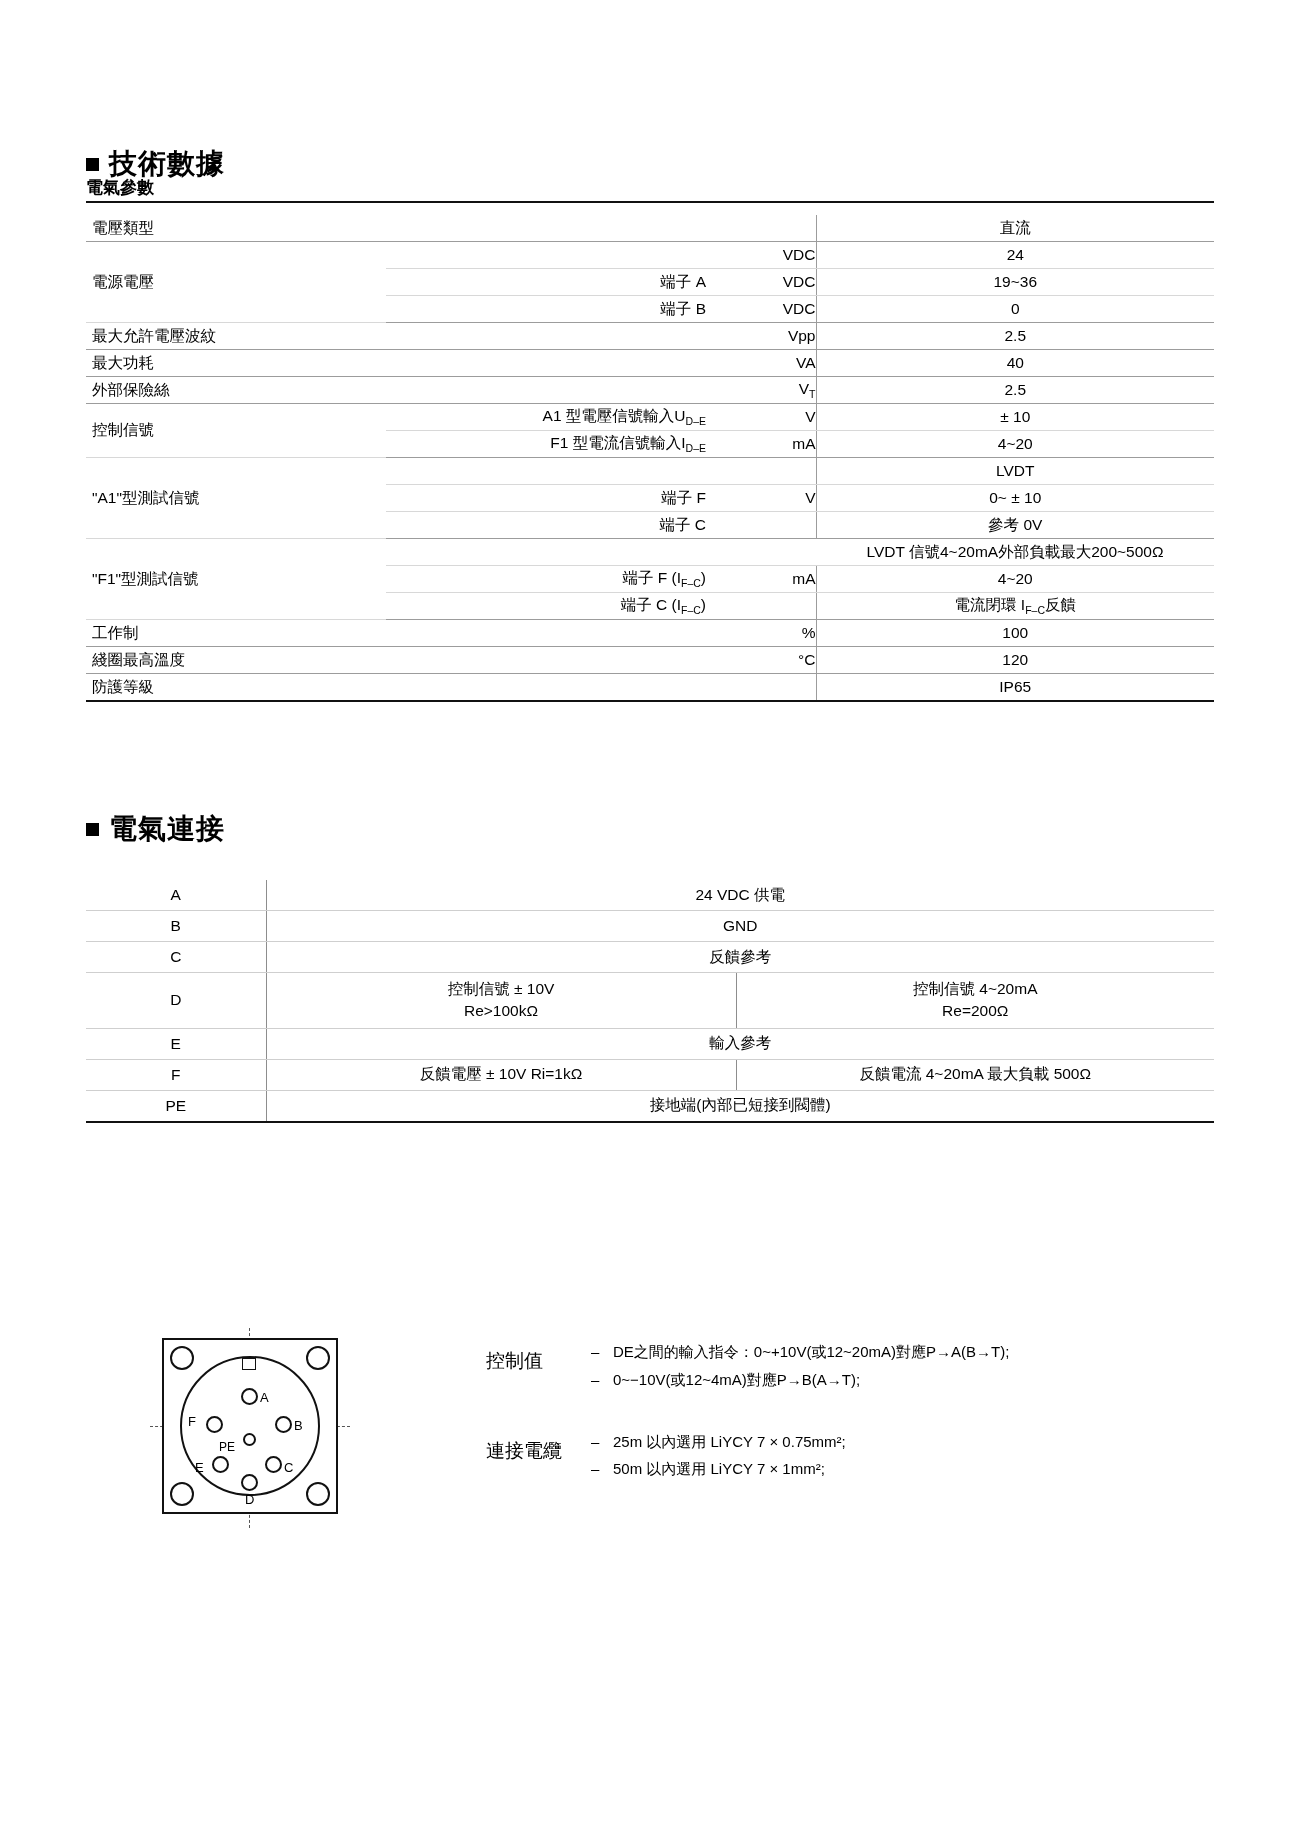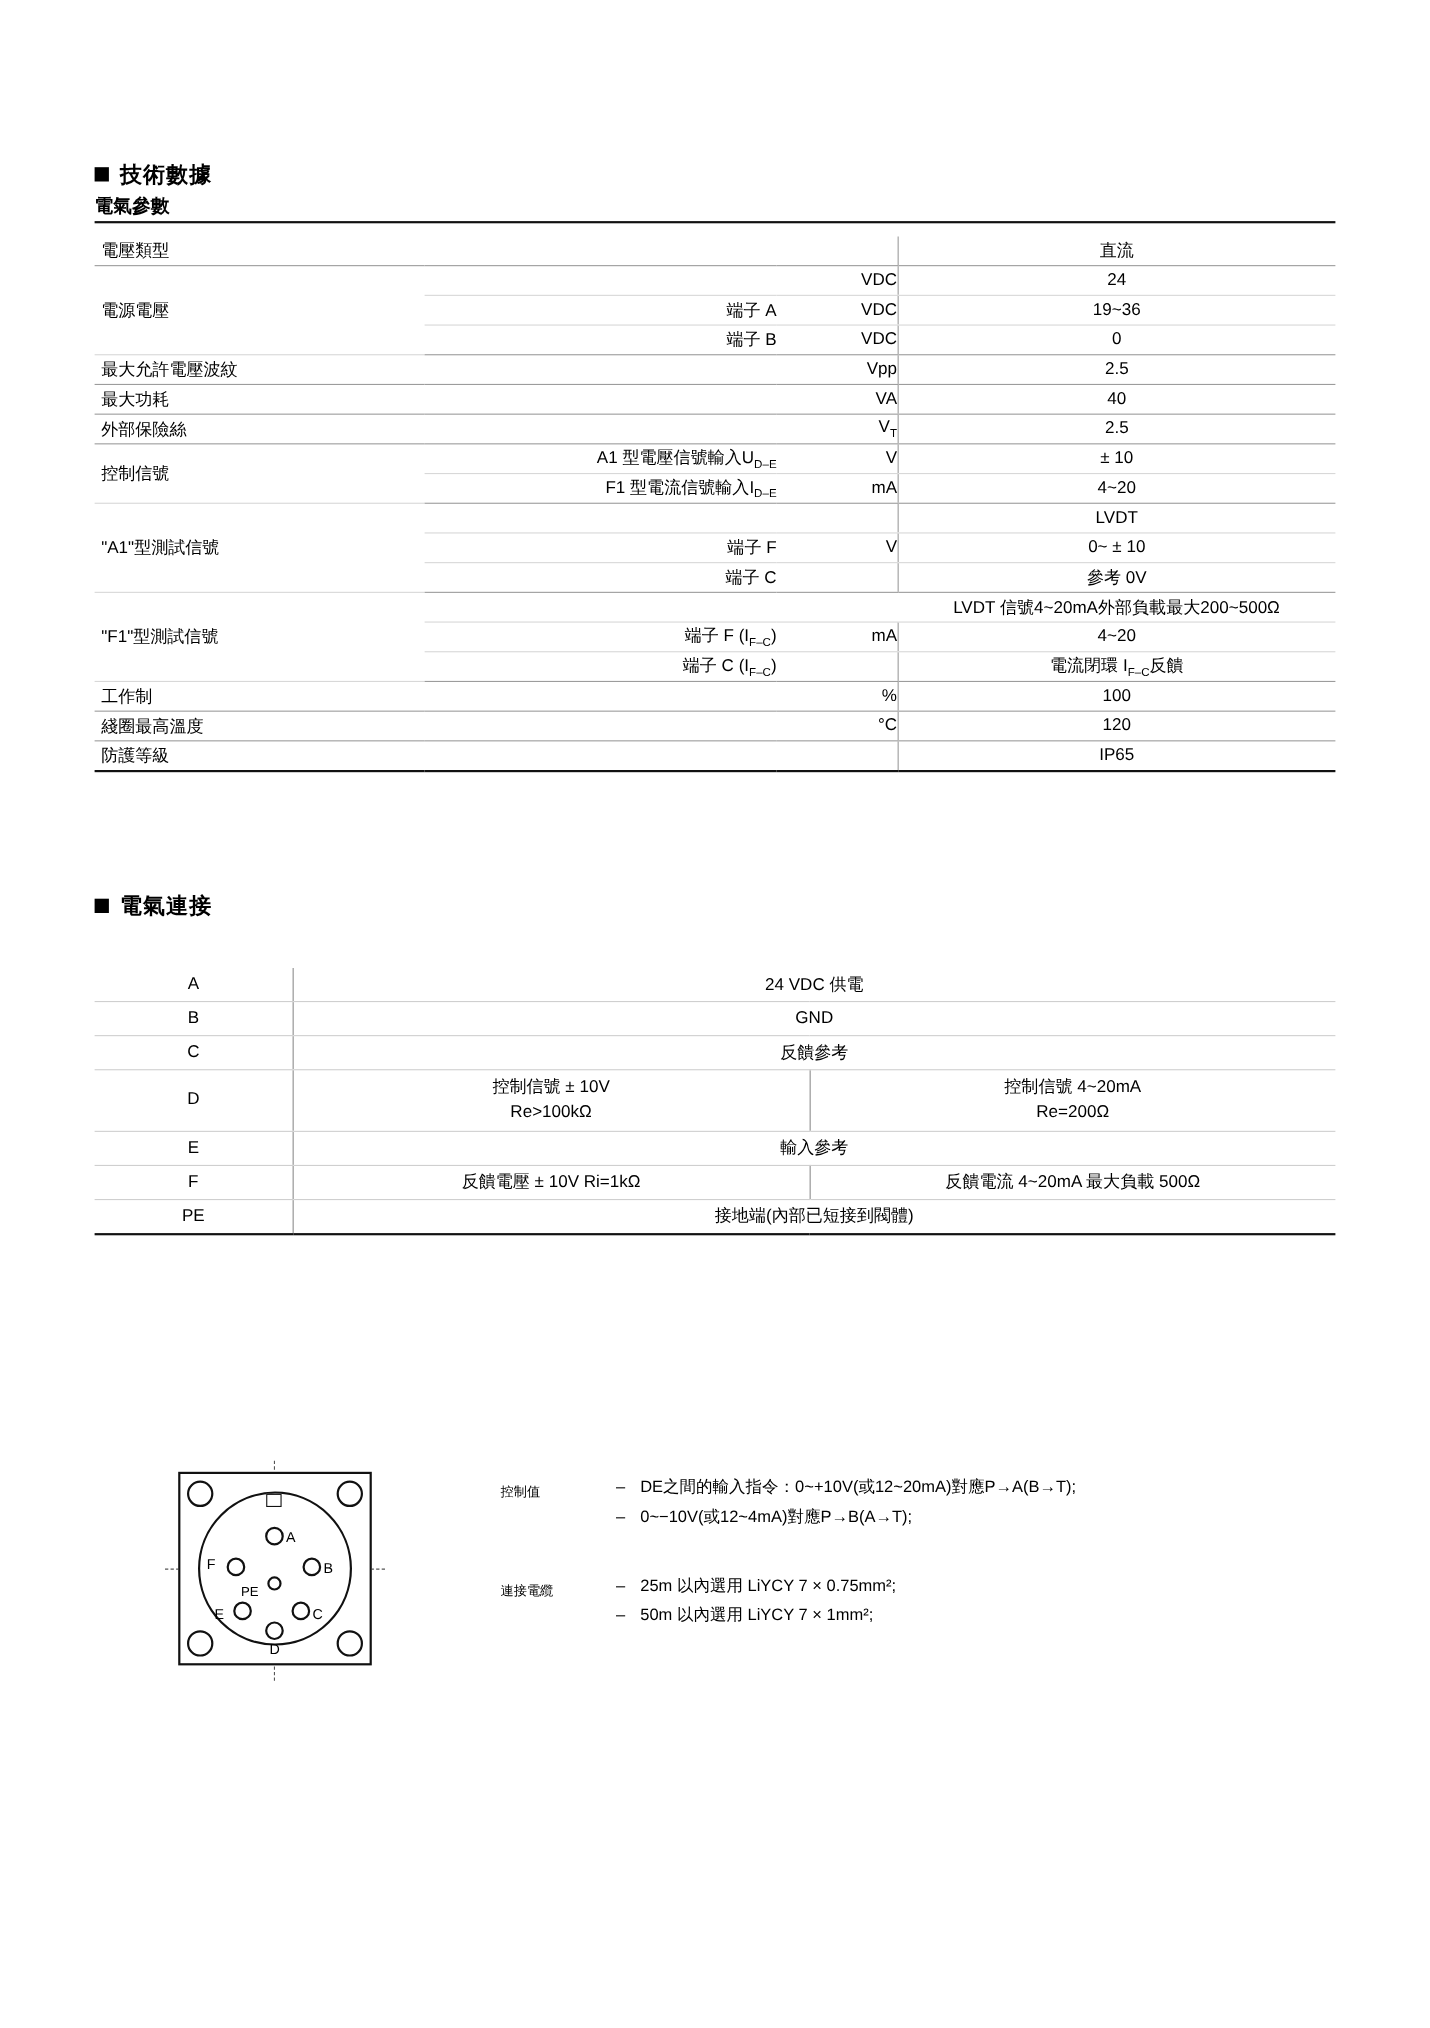--- a/index.html
+++ b/index.html
@@ -18,21 +18,21 @@
   .page {
     position: absolute;
     left: 0; top: 0;
     width: 1300px;
     height: 1844px;
   }
 
   
   .section-heading {
     position: absolute;
-    font-size: 20px;
+    font-size: 28px;
     font-weight: bold;
     letter-spacing: 1px;
     display: flex;
     align-items: center;
     gap: 10px;
   }
   .sq {
     display: inline-block;
     width: 13px;
     height: 13px;
@@ -183,22 +183,23 @@
     font-size: 15px;
   }
   .note-block {
     display: flex;
     align-items: flex-start;
     margin-bottom: 34px;
   }
   .note-title {
     width: 105px;
     flex: 0 0 105px;
-    font-size: 12px;
+    font-size: 19px;
     padding-top: 10px;
+    margin-left: 31px;
   }
   .note-lines { flex: 1; }
   .note-line {
     display: flex;
     gap: 10px;
     line-height: 1.85;
   }
   .dash { width: 12px; flex: 0 0 12px; }
 </style>
 </head>

